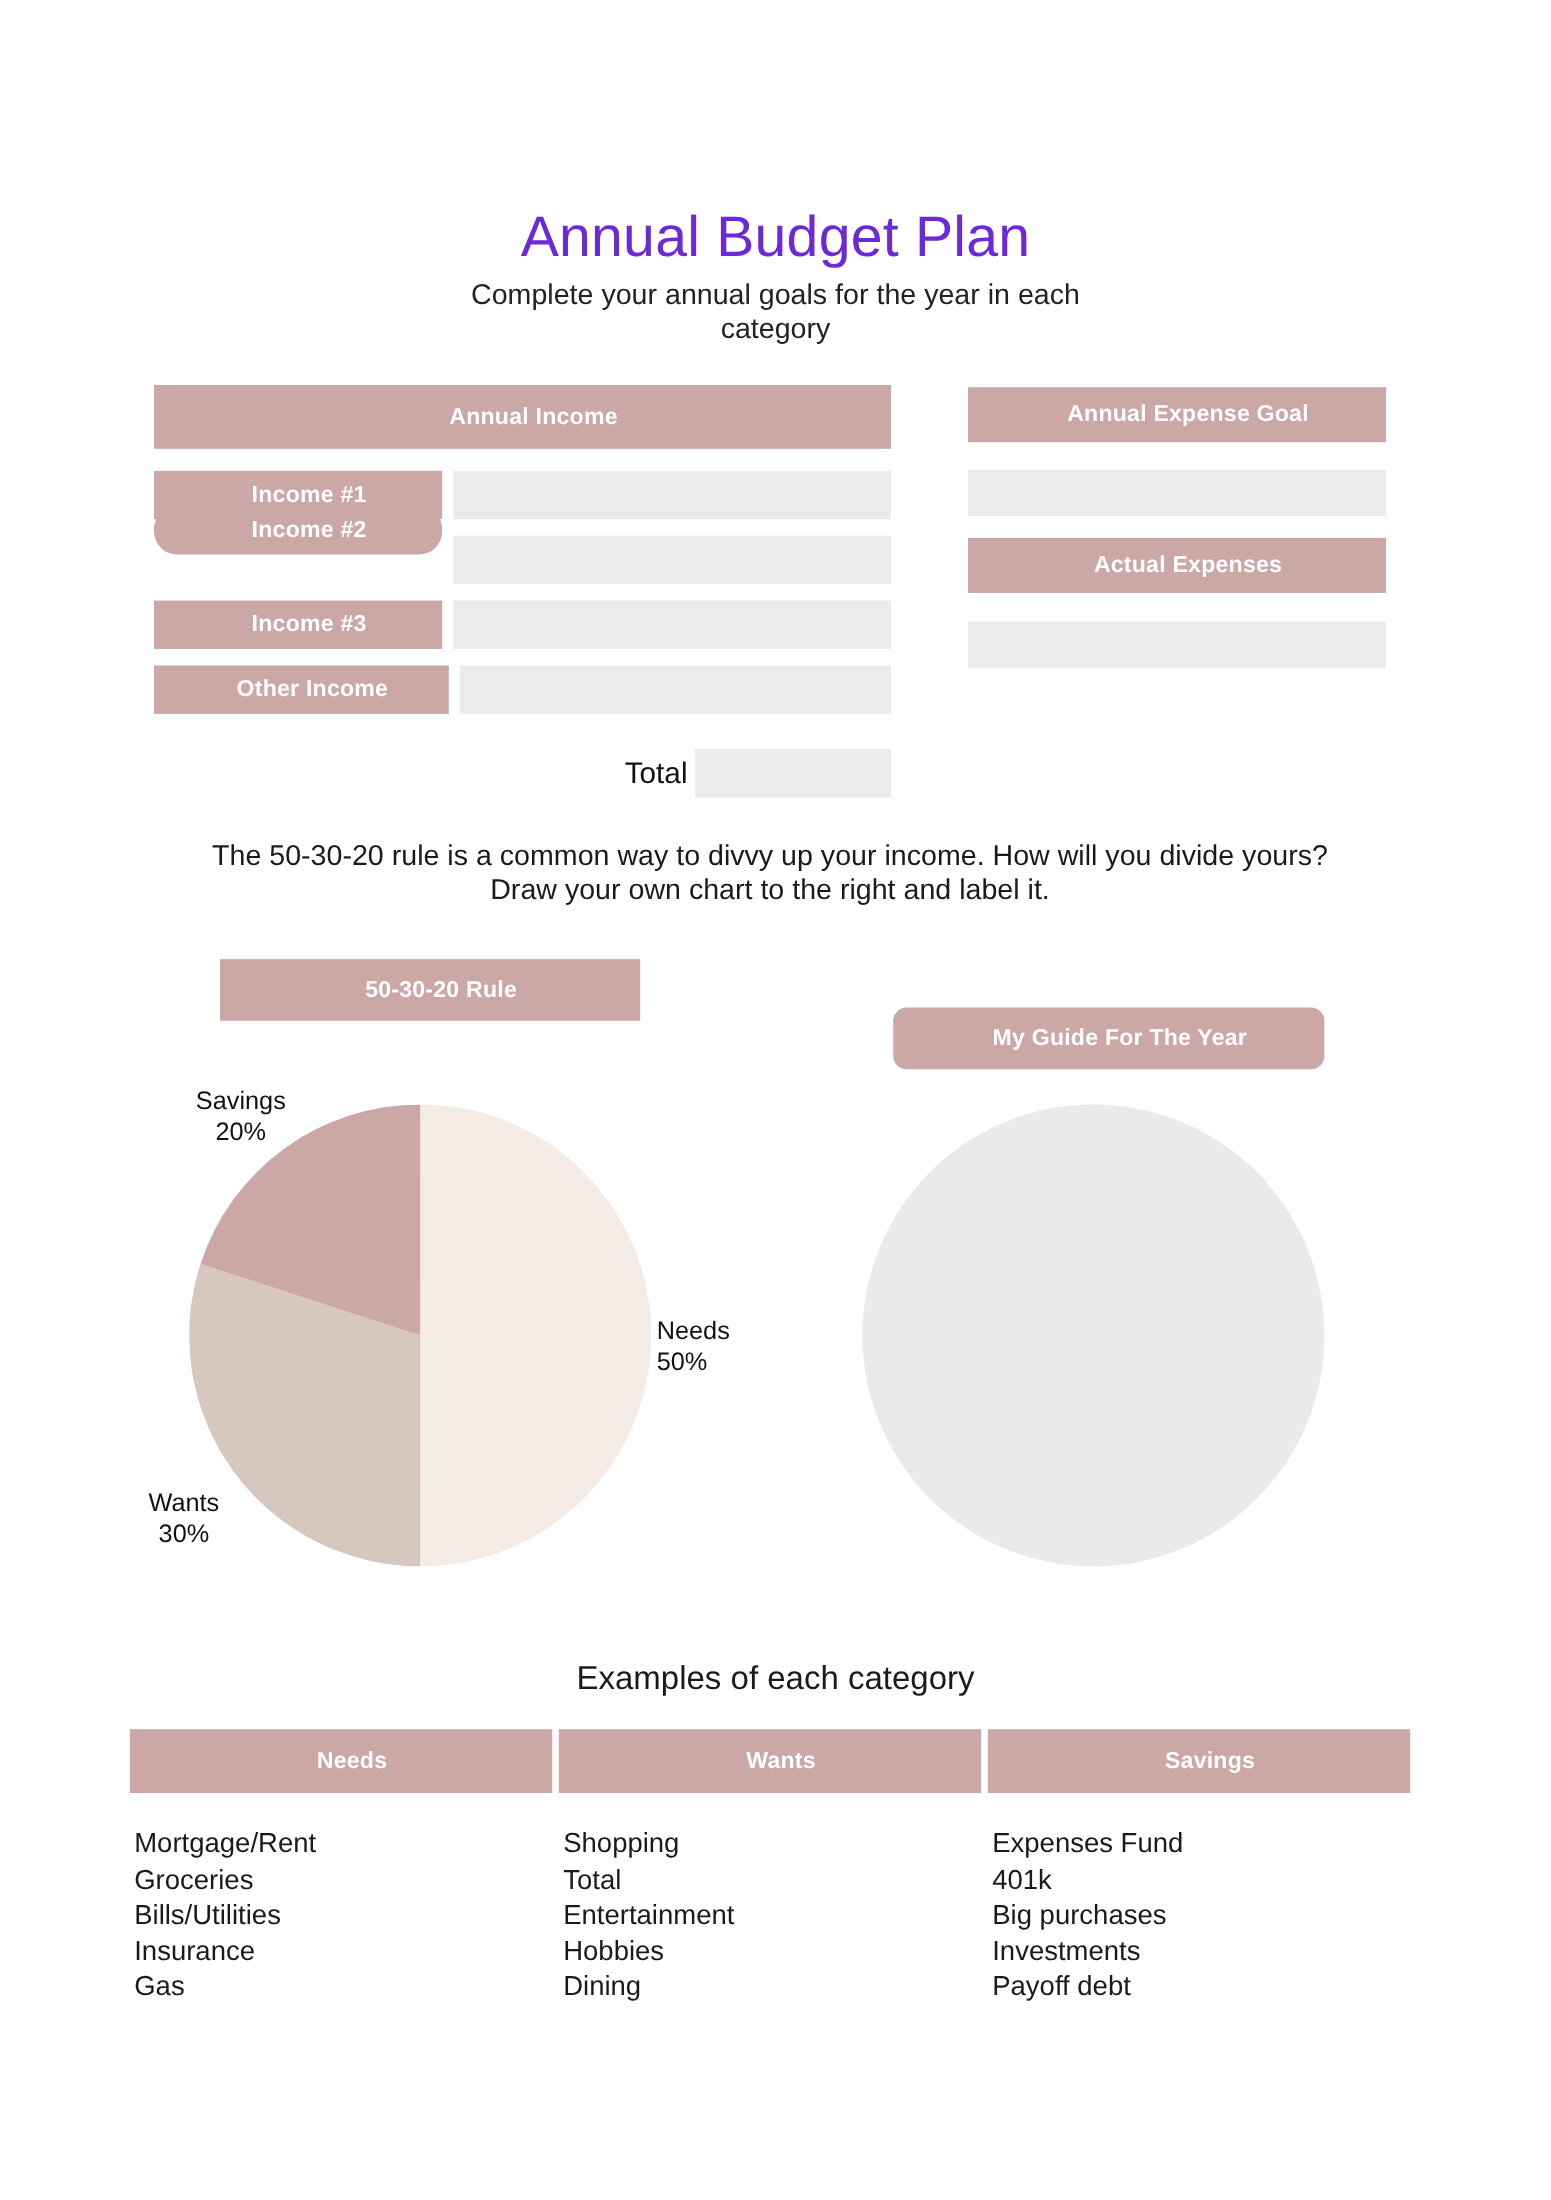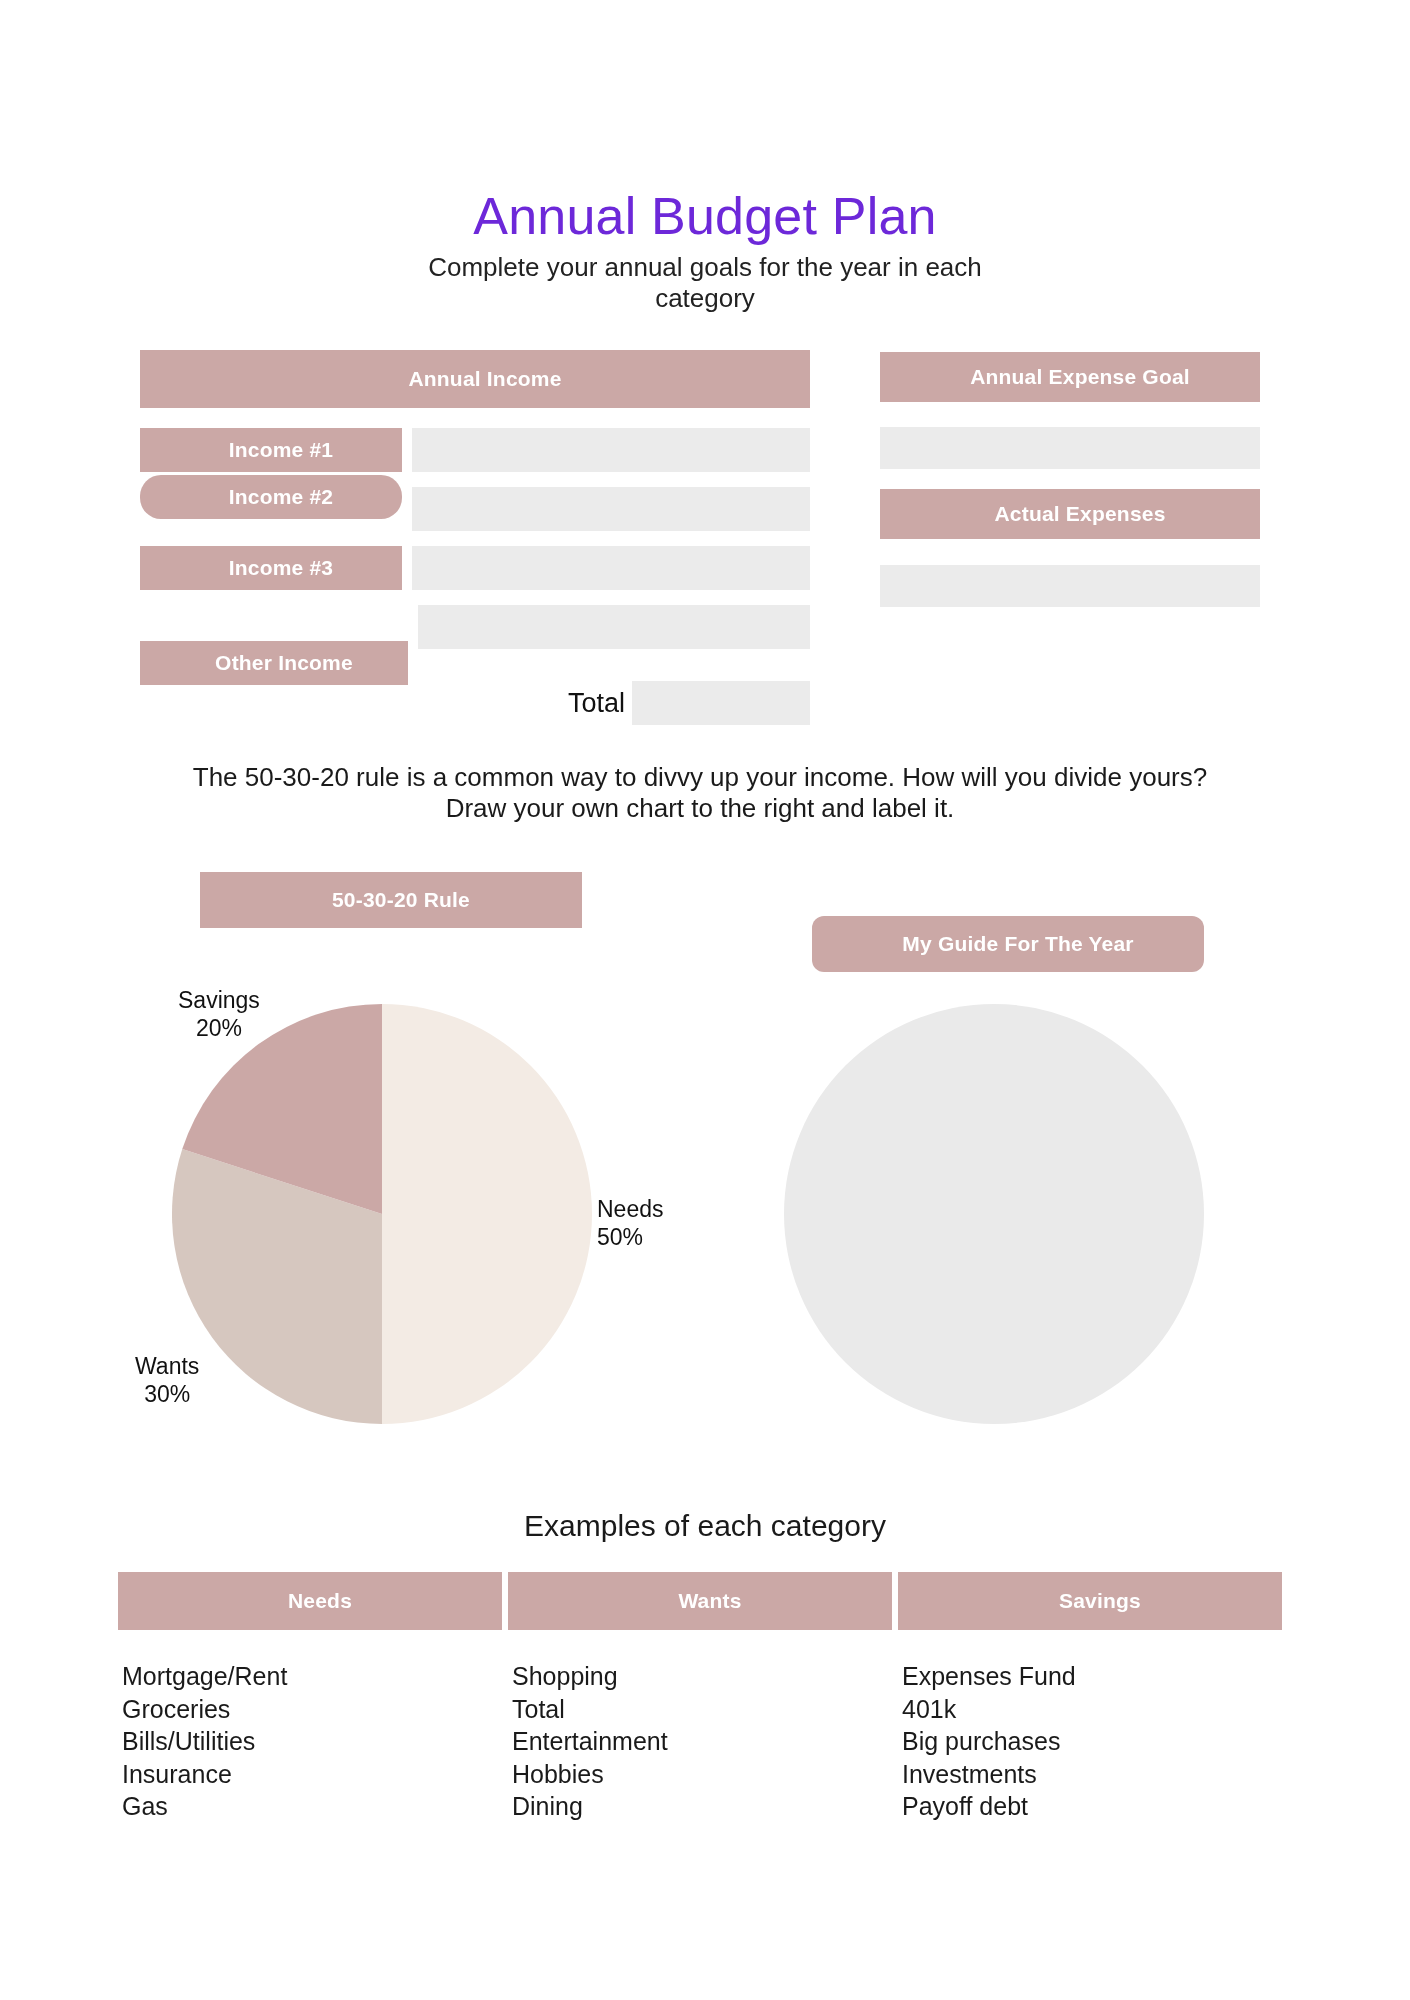--- a/index.html
+++ b/index.html
@@ -62,23 +62,23 @@
   .field {
     position: absolute;
     background: #ebebeb;
     box-sizing: border-box;
   }
 
   
   .income-header { left: 140px; top: 350px; width: 670px; height: 58px; }
 
   .inc-label { left: 140px; top: 428px; width: 262px; height: 44px; }
-  .inc-label.r2 { top: 475px; border-radius: 21px; }
+  .inc-label.r2 { top: 460px; border-radius: 21px; }
   .inc-label.r3 { top: 546px; }
-  .inc-label.r4 { top: 605px; width: 268px; margin-top: 36px; }
+  .inc-label.r4 { top: 605px; width: 268px; }
 
   .inc-field { left: 412px; top: 428px; width: 398px; height: 44px; }
   .inc-field.r2 { top: 487px; }
   .inc-field.r3 { top: 546px; }
   .inc-field.r4 { top: 605px; left: 418px; width: 392px; }
 
   .total-label {
     position: absolute;
     left: 445px;
     top: 681px;

